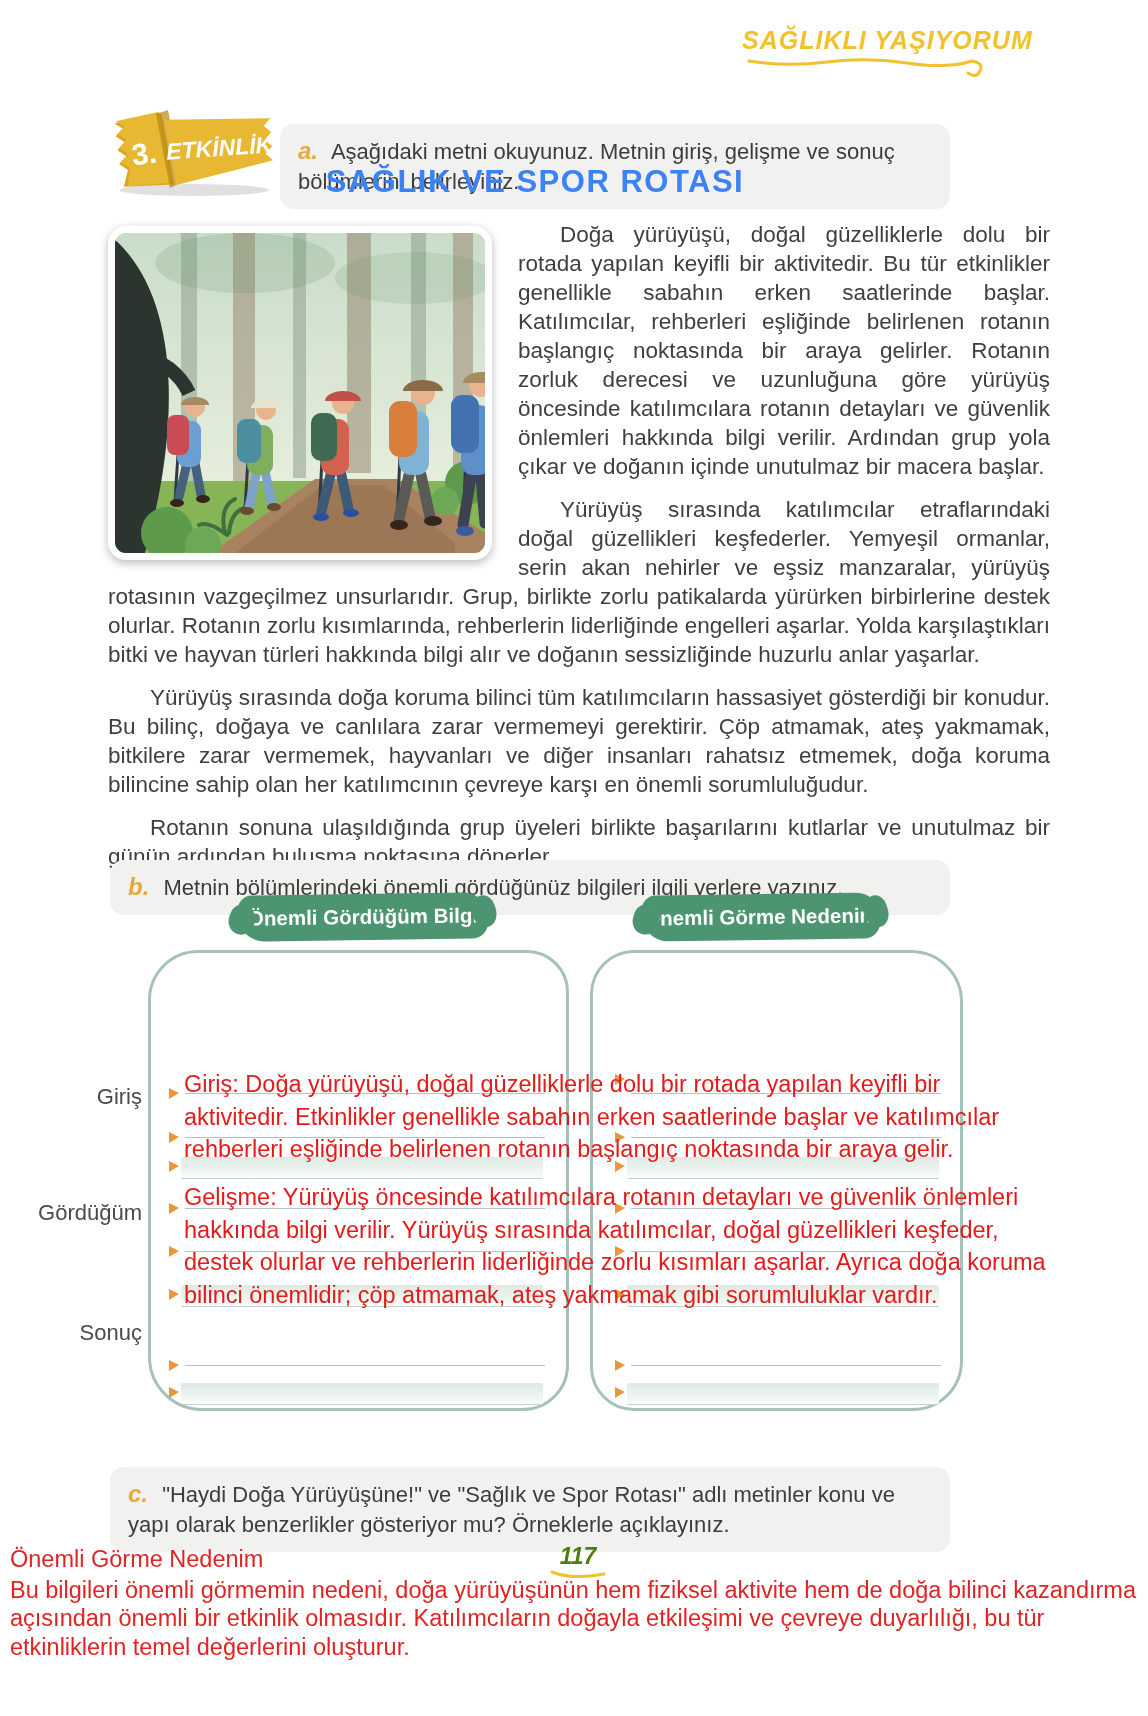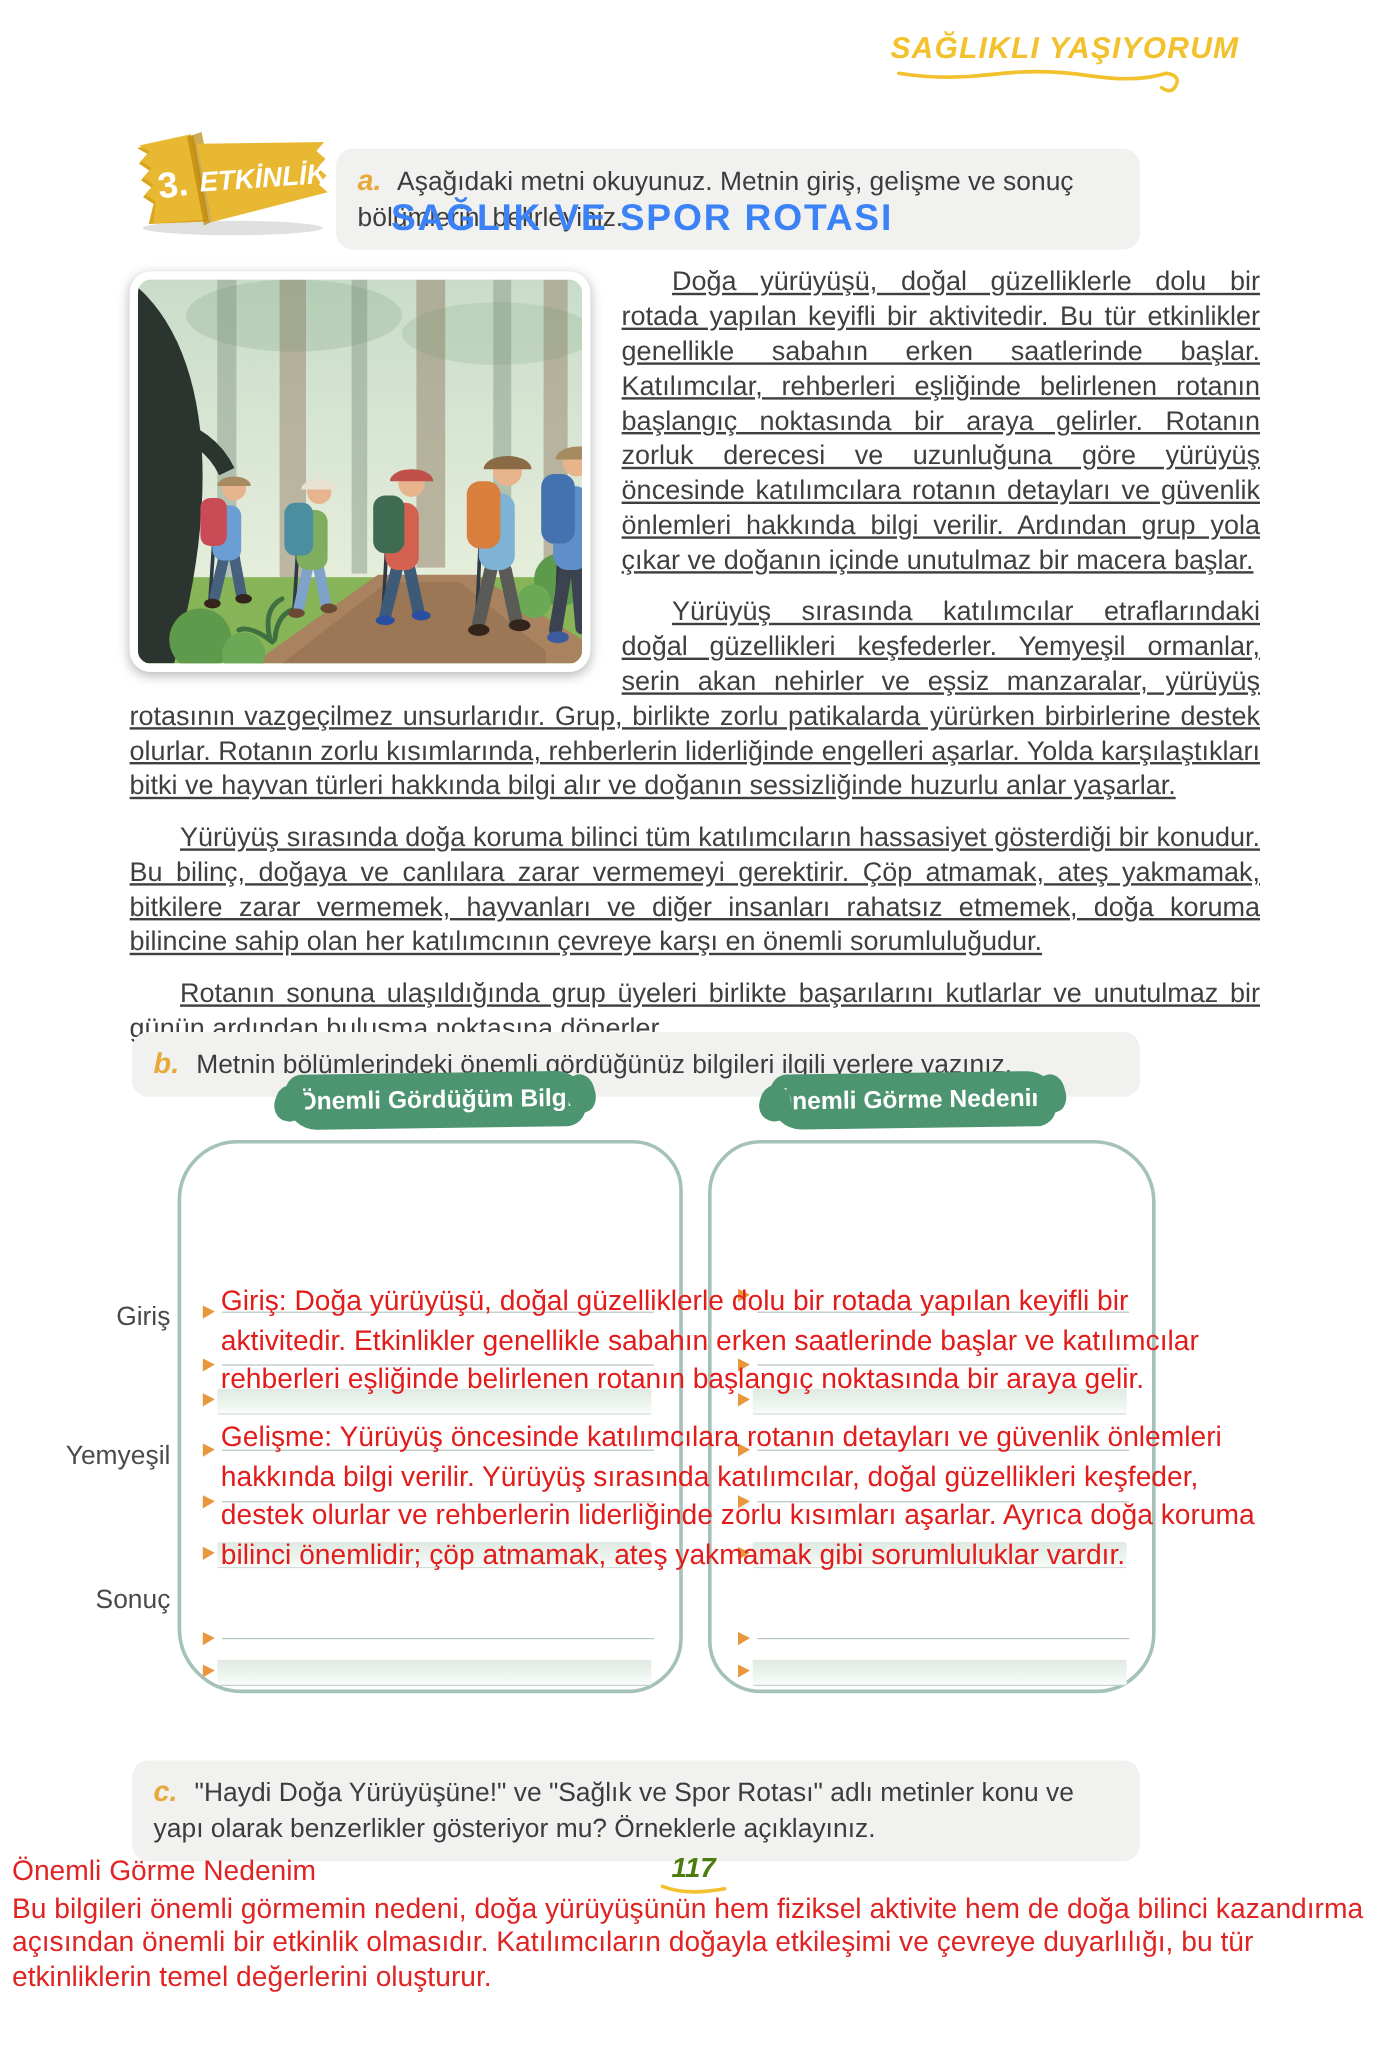--- a/index.html
+++ b/index.html
@@ -20,21 +20,21 @@
   .instr .marker{color:#E7A93B;font-weight:bold;font-style:italic;font-size:24px;padding-right:8px;}
   .instr-a{top:100px;left:280px;width:632px;}
   .instr-b{top:836px;left:110px;width:802px;}
   .instr-c{top:1443px;left:110px;width:802px;}
 
   
   .reading-title{position:absolute;top:164px;left:110px;width:850px;text-align:center;
     color:#3b82f6;font-size:31px;font-weight:bold;letter-spacing:1.5px;}
   .reading{position:absolute;top:220px;left:108px;width:942px;
     font-size:22.5px;line-height:29px;color:#3f3f3f;text-align:justify;}
-  .reading p{margin:0 0 14px 0;text-indent:42px;text-decoration:underline;}
+  .reading p{margin:0 0 14px 0;text-indent:42px;}
   .photo{float:left;width:370px;height:320px;margin:6px 26px 10px 0;border:7px solid #fff;
     border-radius:18px;overflow:hidden;box-shadow:0 3px 10px rgba(0,0,0,.28);background:#dfe9d8;}
 
   
   .section-b{position:absolute;top:888px;left:0;width:1148px;height:530px;}
   .banner{position:absolute;height:46px;background:#4D9470;color:#fff;font-weight:bold;
     font-size:20.5px;display:flex;align-items:center;justify-content:center;
     border-radius:14px 24px 16px 26px;transform:rotate(-0.8deg);z-index:3;}
   .banner::before{content:"";position:absolute;left:-9px;top:9px;width:26px;height:30px;
     background:#4D9470;border-radius:45% 55% 50% 50%;transform:rotate(20deg);}
@@ -238,21 +238,21 @@
       <div class="wline" style="left:38px;top:298px;width:310px"></div>
       <div class="tri" style="left:22px;top:336px"></div>
       <div class="wbar" style="left:34px;top:332px;width:312px"></div>
       <div class="tri" style="left:22px;top:407px"></div>
       <div class="wline" style="left:38px;top:412px;width:310px"></div>
       <div class="tri" style="left:22px;top:434px"></div>
       <div class="wbar" style="left:34px;top:430px;width:312px"></div>
     </div>
 
     <div class="row-label lab-giris">Giriş</div>
-    <div class="row-label lab-gelisme">Yemyeşil</div>
+    <div class="row-label lab-gelisme">Gördüğüm</div>
     <div class="row-label lab-sonuc">Sonuç</div>
 
     <div class="answer ans-gelisme">Gelişme: Yürüyüş öncesinde katılımcılara rotanın detayları ve güvenlik önlemleri hakkında bilgi verilir. Yürüyüş sırasında katılımcılar, doğal güzellikleri keşfeder, destek olurlar ve rehberlerin liderliğinde zorlu kısımları aşarlar. Ayrıca doğa koruma bilinci önemlidir; çöp atmamak, ateş yakmamak gibi sorumluluklar vardır.</div>
     <div class="answer ans-giris">Giriş: Doğa yürüyüşü, doğal güzelliklerle dolu bir rotada yapılan keyifli bir aktivitedir. Etkinlikler genellikle sabahın erken saatlerinde başlar ve katılımcılar rehberleri eşliğinde belirlenen rotanın başlangıç noktasında bir araya gelir.</div>
   </div>
 
   <div class="instr instr-c">
     <span class="marker">c.</span>
     <span>"Haydi Doğa Yürüyüşüne!" ve "Sağlık ve Spor Rotası" adlı metinler konu ve yapı olarak benzerlikler gösteriyor mu? Örneklerle açıklayınız.</span>
   </div>

